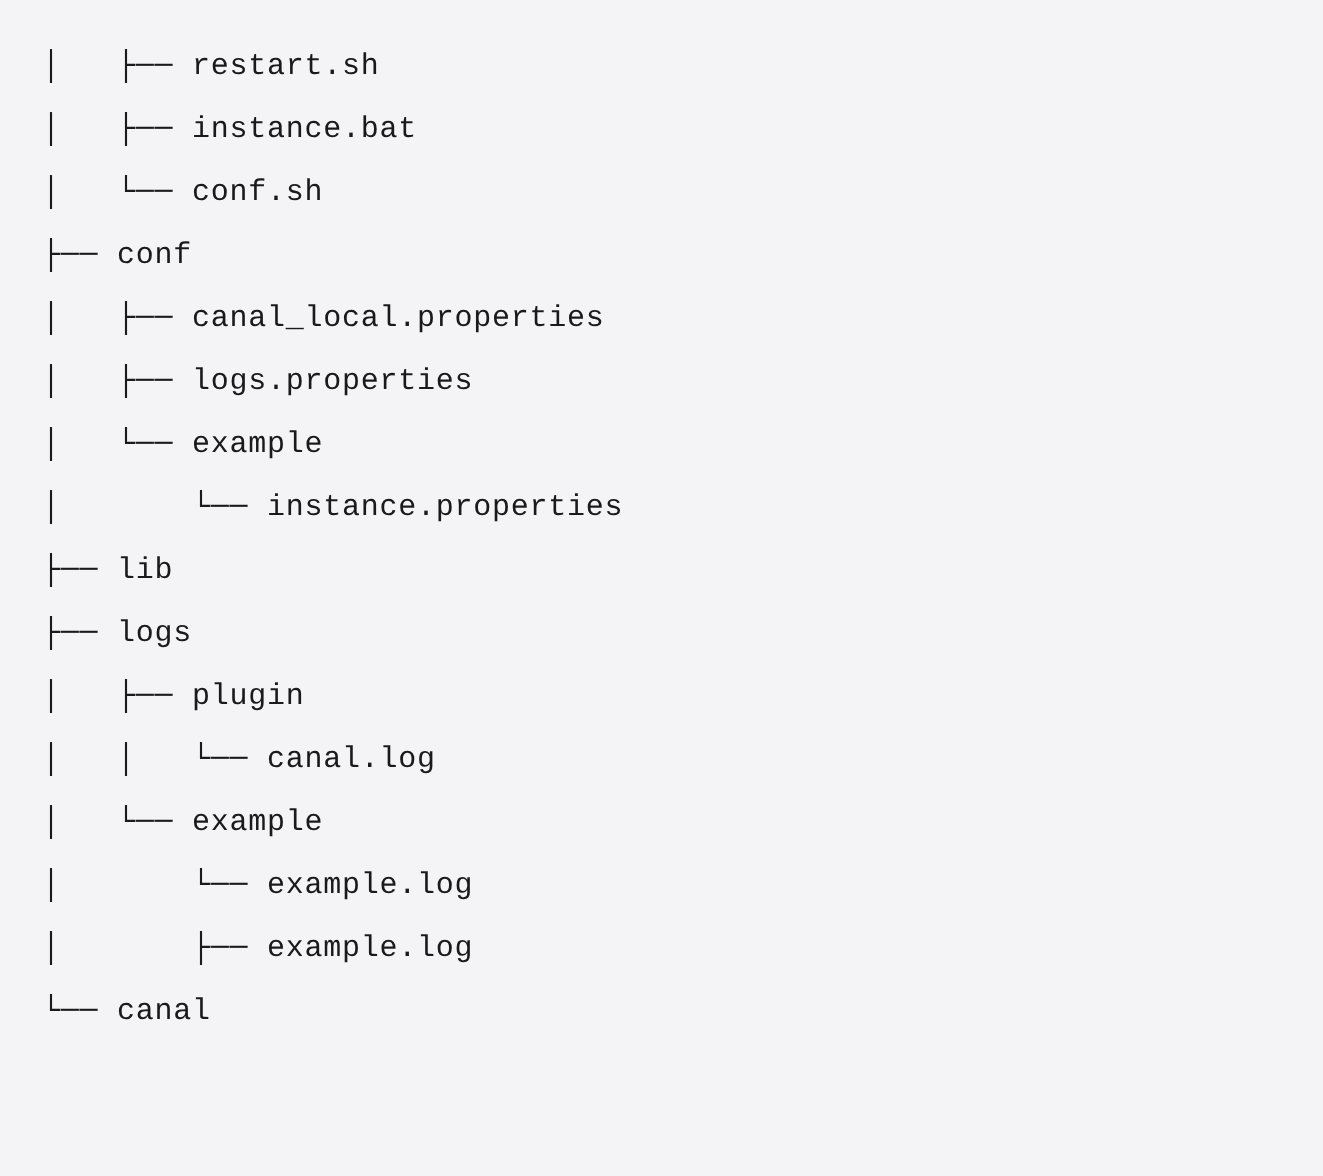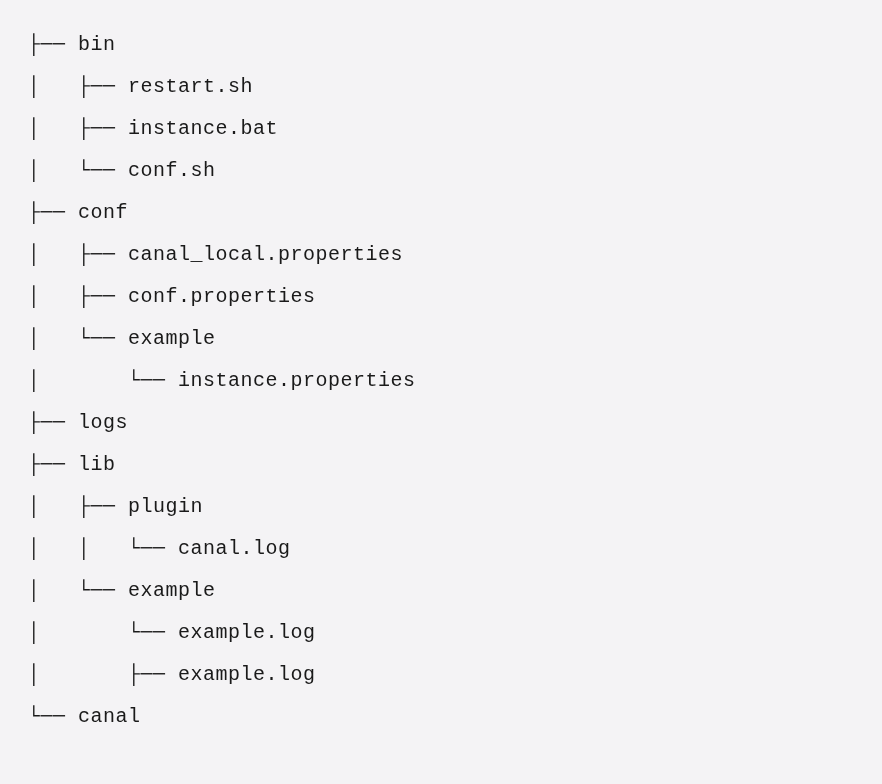--- a/index.html
+++ b/index.html
@@ -18,30 +18,29 @@
     }
     .tree-line {
       white-space: pre;
       letter-spacing: 0.5px;
     }
   </style>
 </head>
 <body>
 
 <div id="tree-root">
-    <div class="tree-line"><span>├── </span><span>bin</span></div>
     <div class="tree-line"><span>│   ├── </span><span>restart.sh</span></div>
     <div class="tree-line"><span>│   ├── </span><span>instance.bat</span></div>
     <div class="tree-line"><span>│   └── </span><span>conf.sh</span></div>
     <div class="tree-line"><span>├── </span><span>conf</span></div>
     <div class="tree-line"><span>│   ├── </span><span>canal_local.properties</span></div>
-    <div class="tree-line"><span>│   ├── </span><span>conf.properties</span></div>
+    <div class="tree-line"><span>│   ├── </span><span>logs.properties</span></div>
     <div class="tree-line"><span>│   └── </span><span>example</span></div>
     <div class="tree-line"><span>│       └── </span><span>instance.properties</span></div>
+    <div class="tree-line"><span>├── </span><span>lib</span></div>
     <div class="tree-line"><span>├── </span><span>logs</span></div>
-    <div class="tree-line"><span>├── </span><span>lib</span></div>
     <div class="tree-line"><span>│   ├── </span><span>plugin</span></div>
     <div class="tree-line"><span>│   │   └── </span><span>canal.log</span></div>
     <div class="tree-line"><span>│   └── </span><span>example</span></div>
     <div class="tree-line"><span>│       └── </span><span>example.log</span></div>
     <div class="tree-line"><span>│       ├── </span><span>example.log</span></div>
     <div class="tree-line"><span>└── </span><span>canal</span></div>
   </div>
 
 </body></html>

